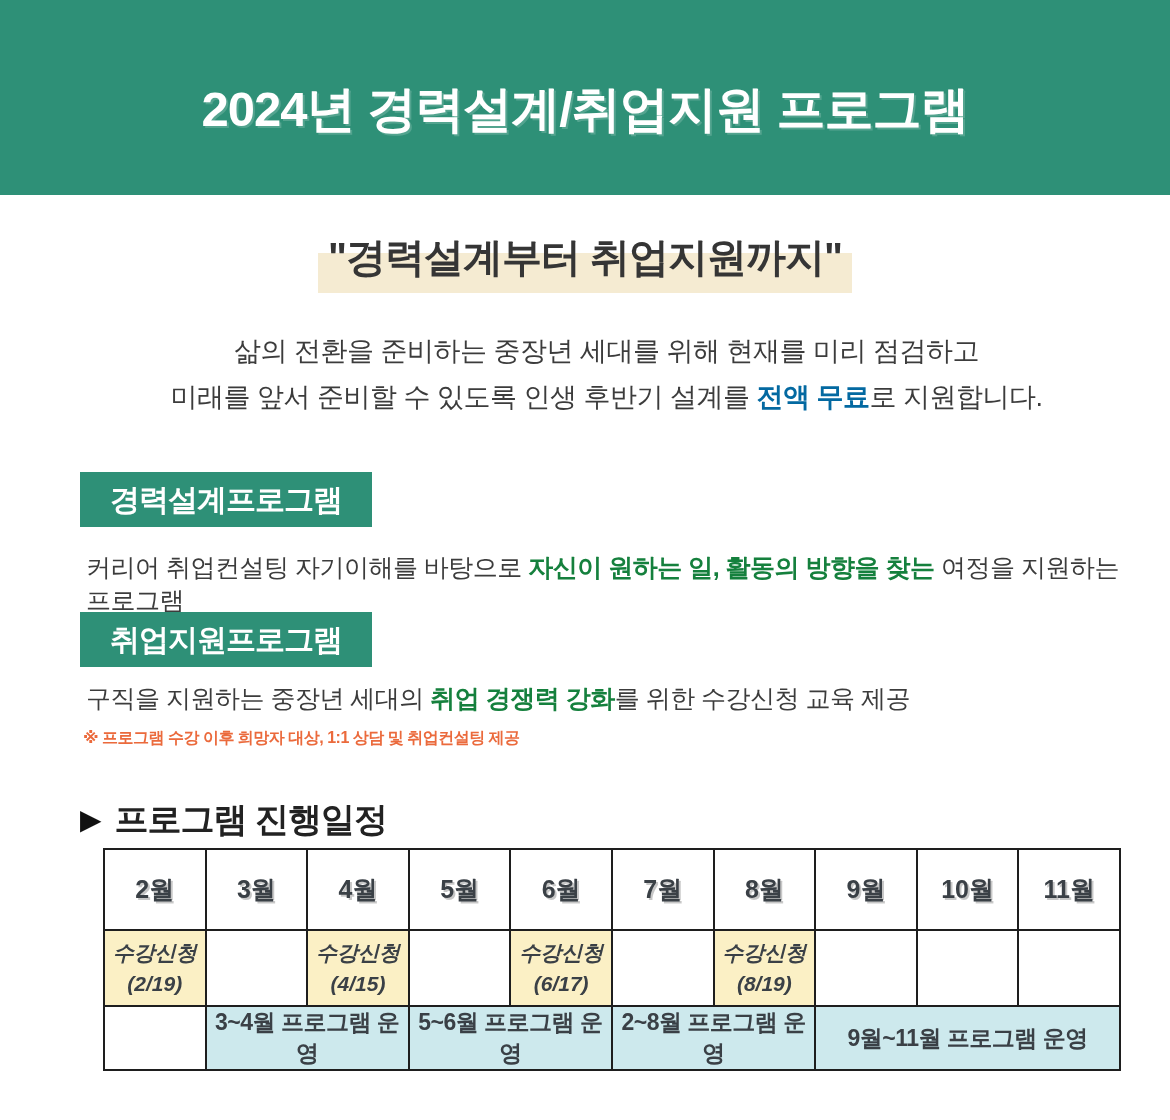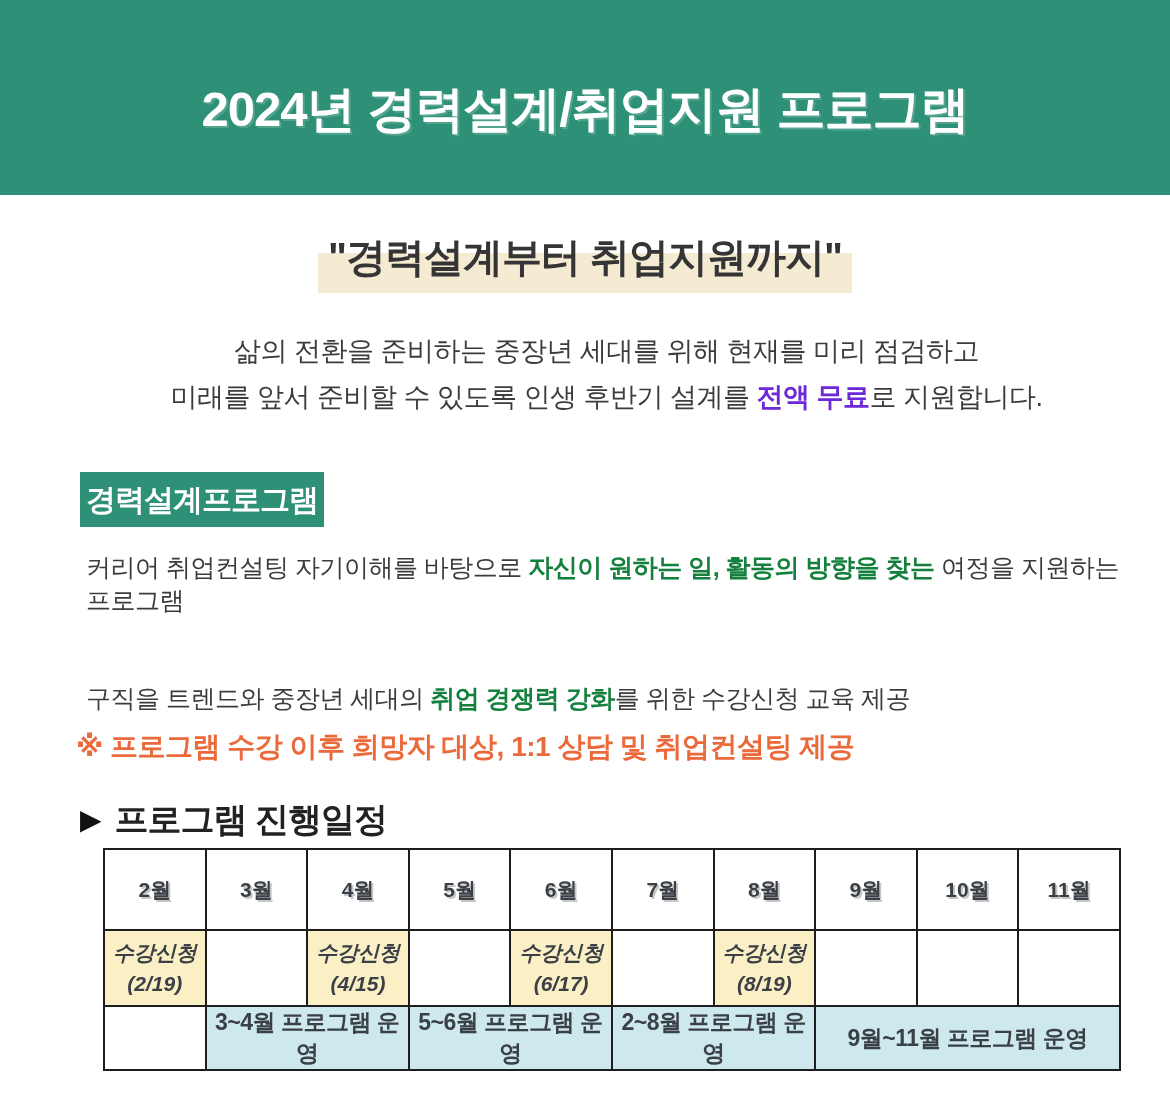--- a/index.html
+++ b/index.html
@@ -25,48 +25,48 @@
 
   
   .subtitle-wrap{position:absolute;top:230px;left:0;width:1170px;text-align:center;}
   .subtitle-hl{display:inline-block;font-size:40px;font-weight:bold;color:#353535;letter-spacing:-1px;
                background:linear-gradient(to bottom,transparent 36%,var(--cream) 36%);
                padding:0 10px 8px 10px;}
 
   
   .intro{position:absolute;top:328px;left:0;width:1170px;text-align:center;
          font-size:27px;line-height:46px;color:#3c3c3c;letter-spacing:-0.5px;padding-left:43px;}
-  .intro b{color:#6d28d9;}
+  .intro b{color:#0369a1;}
 
   
-  .label-box{position:absolute;left:80px;height:55px;line-height:55px;padding:0 6px;
+  .label-box{position:absolute;left:80px;height:55px;line-height:55px;padding:0 30px;
              background:var(--green);color:#ffffff;font-size:30px;font-weight:bold;letter-spacing:-1px;}
   .label-box.first{top:472px;}
   .label-box.second{top:612px;}
 
   .desc{position:absolute;left:86px;width:1060px;font-size:25px;color:#3c3c3c;letter-spacing:-0.5px;}
   .desc.first{top:551px;}
   .desc.second{top:682px;}
   .desc b{color:#15803d;}
 
   
-  .note{position:absolute;left:76px;top:728px;font-size:28px;font-weight:bold;
+  .note{position:absolute;left:83px;top:728px;font-size:16px;font-weight:bold;
         color:var(--orange);letter-spacing:-0.5px;}
 
   
   .sched-title{position:absolute;left:80px;top:797px;font-size:34px;font-weight:bold;color:#222222;
                letter-spacing:-1px;display:flex;align-items:center;gap:14px;}
   .sched-title .tri{font-size:28px;color:#111111;line-height:1;}
 
   
   .table-wrap{position:absolute;left:103px;top:848px;width:1018px;}
   table{width:100%;border-collapse:collapse;table-layout:fixed;}
   th,td{border:2px solid var(--border);text-align:center;vertical-align:middle;
         color:var(--tabletext);background:#ffffff;}
-  tr.row-months th{height:81px;font-size:21px;font-weight:bold;
+  tr.row-months th{height:81px;font-size:25px;font-weight:bold;
                    text-shadow:2px 2px 0 rgba(0,0,0,0.22);}
   tr.row-reg td{height:76px;font-size:21px;font-weight:bold;line-height:31px;font-style:italic;}
   tr.row-reg td.reg{background:var(--yellow);}
   tr.row-ops td{height:63px;font-size:23px;font-weight:bold;letter-spacing:-0.5px;}
   tr.row-ops td.op{background:var(--blue);}
 </style>
 </head>
 <body>
 
 <div class="page">
@@ -82,22 +82,23 @@
   <p class="intro">
     <span>삶의 전환을 준비하는 중장년 세대를 위해 현재를 미리 점검하고</span><br>
     <span>미래를 앞서 준비할 수 있도록 인생 후반기 설계를 </span><b>전액 무료</b><span>로 지원합니다.</span>
   </p>
 
   <div class="label-box first">경력설계프로그램</div>
   <p class="desc first">
     <span>커리어 취업컨설팅 자기이해를 바탕으로 </span><b>자신이 원하는 일, 활동의 방향을 찾는</b><span> 여정을 지원하는 프로그램</span>
   </p>
 
+  <div class="label-box second">취업지원프로그램</div>
   <p class="desc second">
-    <span>구직을 트렌드와 중장년 세대의 </span><b>취업 경쟁력 강화</b><span>를 위한 수강신청 교육 제공</span>
+    <span>구직을 지원하는 중장년 세대의 </span><b>취업 경쟁력 강화</b><span>를 위한 수강신청 교육 제공</span>
   </p>
 
   <p class="note">※ 프로그램 수강 이후 희망자 대상, 1:1 상담 및 취업컨설팅 제공</p>
 
   <div class="sched-title">
     <span class="tri">▶</span>
     <span>프로그램 진행일정</span>
   </div>
 
   <div class="table-wrap">

